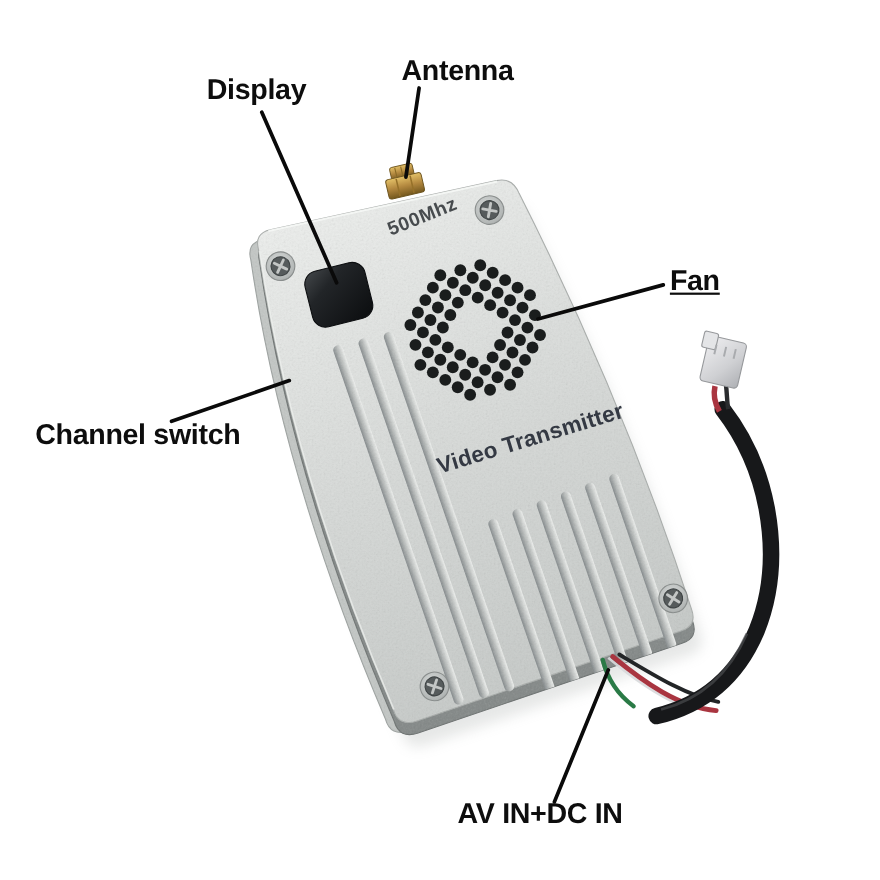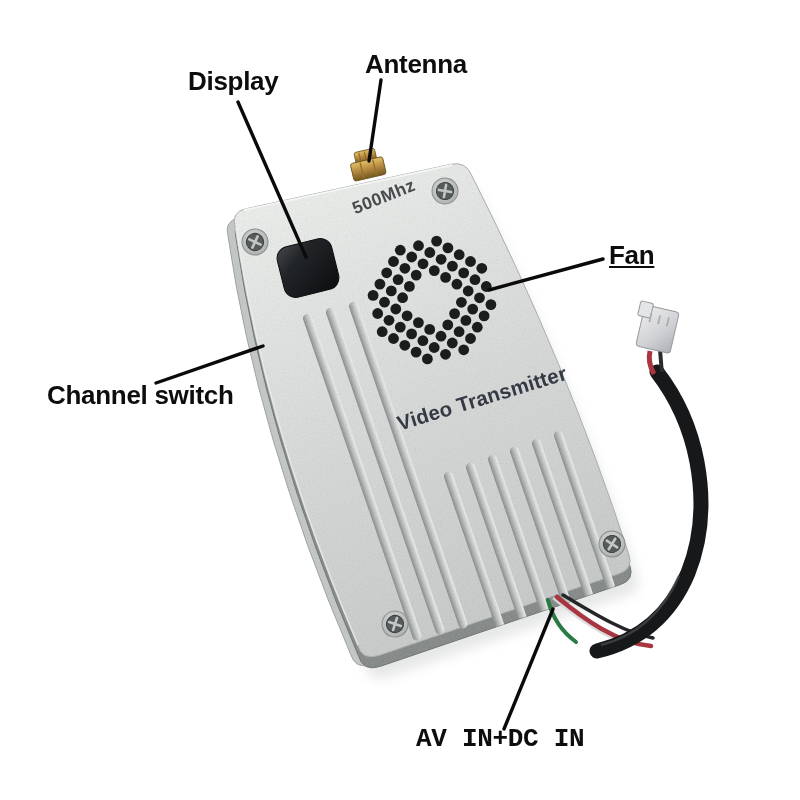--- a/index.html
+++ b/index.html
@@ -222,16 +222,16 @@
     <line x1="381" y1="80" x2="369" y2="161"></line>
     <line x1="603" y1="259" x2="489" y2="290"></line>
     <line x1="156" y1="383" x2="263" y2="346"></line>
     <line x1="504" y1="729" x2="553" y2="609"></line>
   </g>
 </svg>
 
 <div class="callout-label" style="left:188px;top:68px;">Display</div>
 <div class="callout-label" style="left:330px;top:51px;margin-left:35px;">Antenna</div>
 <div class="callout-label" style="left:609px;top:242px;text-decoration:underline;">Fan</div>
-<div class="callout-label" style="left:47px;top:382px;text-align:center;">Channel switch</div>
-<div class="callout-label" style="left:416px;top:726px;font-family:Liberation Mono, monospace;">AV IN+DC IN</div>
+<div class="callout-label" style="left:32px;top:382px;text-align:center;">Channel switch</div>
+<div class="callout-label" style="left:416px;top:726px;">AV IN+DC IN</div>
 
 </div>
 
 </body></html>

